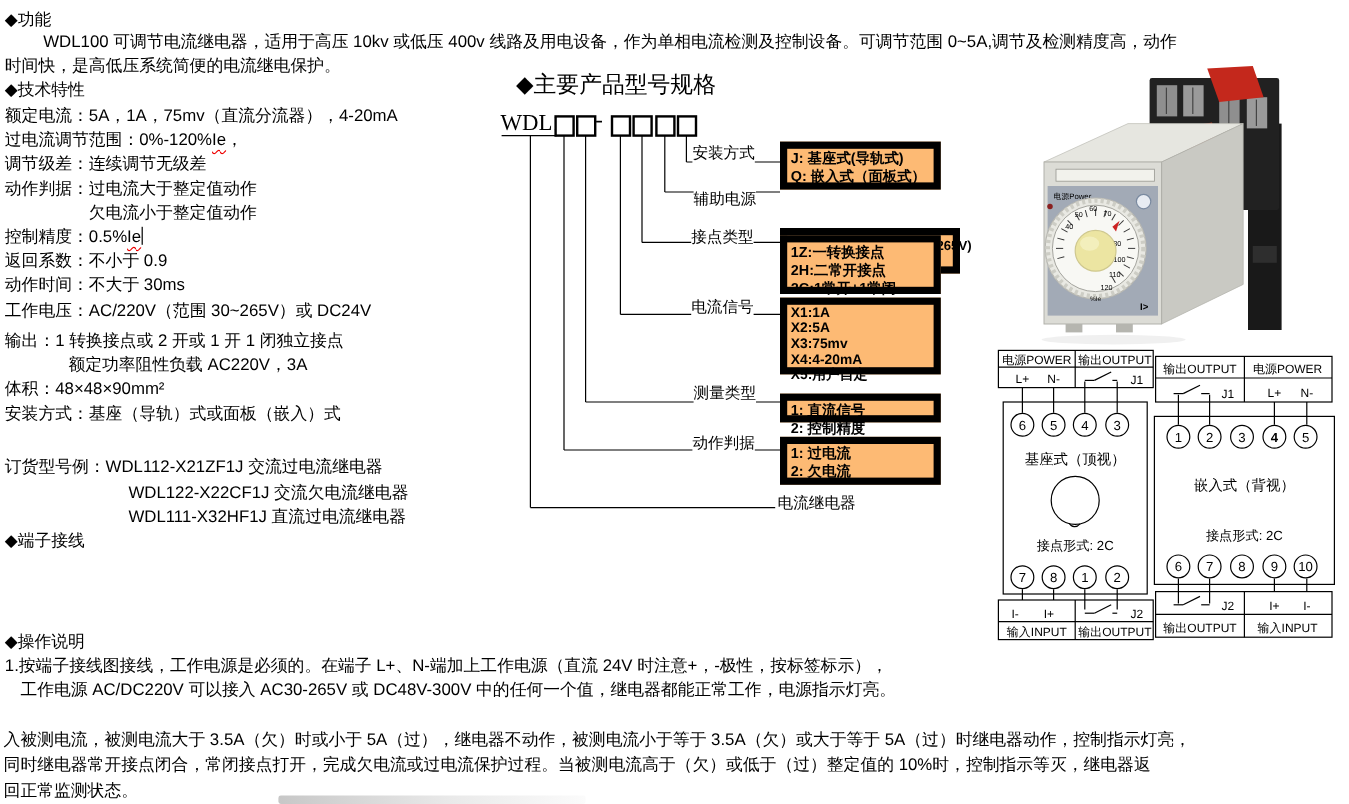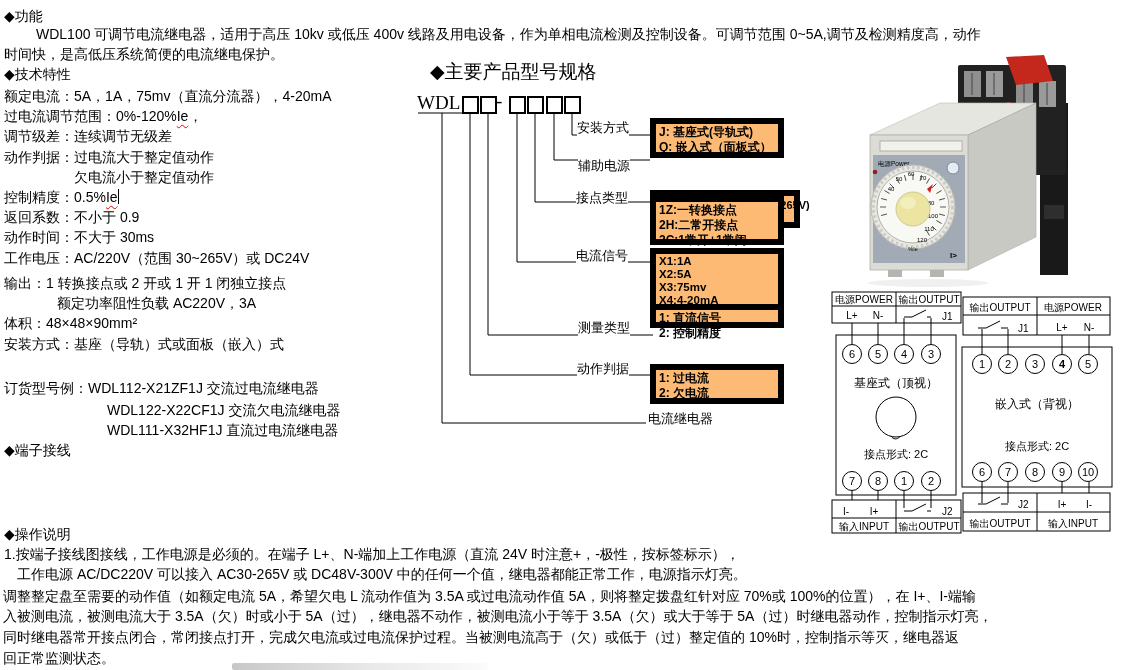--- a/index.html
+++ b/index.html
@@ -104,21 +104,21 @@
     <div class="opt">2H:二常开接点</div>
     <div class="opt">2C:1常开+1常闭</div>
   </div>
   <div class="optbox" style="left:650px;top:248px;width:134px;height:64px;">
     <div class="opt13">X1:1A</div>
     <div class="opt13">X2:5A</div>
     <div class="opt13">X3:75mv</div>
     <div class="opt13">X4:4-20mA</div>
     <div class="opt13">X5:用户自定</div>
   </div>
-  <div class="optbox" style="left:650px;top:304px;width:134px;height:24px;">
+  <div class="optbox" style="left:650px;top:328px;width:134px;height:24px;">
     <div class="opt">1: 直流信号</div>
     <div class="opt">2: 控制精度</div>
   </div>
   <div class="optbox" style="left:650px;top:364px;width:134px;height:40px;">
     <div class="opt">1: 过电流</div>
     <div class="opt">2: 欠电流</div>
   </div>
 
   <svg style="left:858px;top:55px;" width="220" height="240" viewBox="0 0 220 240">
     <g>
@@ -326,19 +326,18 @@
     <text x="58" y="213" font-size="10">J2</text>
     <text x="102" y="213" font-size="10" text-anchor="middle">I+</text>
     <text x="129" y="213" font-size="10" text-anchor="middle">I-</text>
     <text x="40" y="232" font-size="10" text-anchor="middle">输出OUTPUT</text>
     <text x="113" y="232" font-size="10" text-anchor="middle">输入INPUT</text>
   </svg>
 
   <div class="t h" style="left:4px;top:524px;">◆操作说明</div>
   <div class="t" style="left:4px;top:544px;">1.按端子接线图接线，工作电源是必须的。在端子 L+、N-端加上工作电源（直流 24V 时注意+，-极性，按标签标示），</div>
   <div class="t" style="left:17px;top:564px;">工作电源 AC/DC220V 可以接入 AC30-265V 或 DC48V-300V 中的任何一个值，继电器都能正常工作，电源指示灯亮。</div>
-  <div class="t" style="left:3px;top:586px;">调整整定盘至需要的动作值（如额定电流 5A，希望欠电 L 流动作值为 3.5A 或过电流动作值 5A，则将整定拨盘红针对应 70%或 100%的位置），在 I+、I-端输</div>
   <div class="t" style="left:3px;top:606px;">入被测电流，被测电流大于 3.5A（欠）时或小于 5A（过），继电器不动作，被测电流小于等于 3.5A（欠）或大于等于 5A（过）时继电器动作，控制指示灯亮，</div>
   <div class="t" style="left:3px;top:627px;">同时继电器常开接点闭合，常闭接点打开，完成欠电流或过电流保护过程。当被测电流高于（欠）或低于（过）整定值的 10%时，控制指示等灭，继电器返</div>
   <div class="t" style="left:3px;top:648px;">回正常监测状态。</div>
 
   <div class="bar"></div>
 </div>
 
 </body></html>

